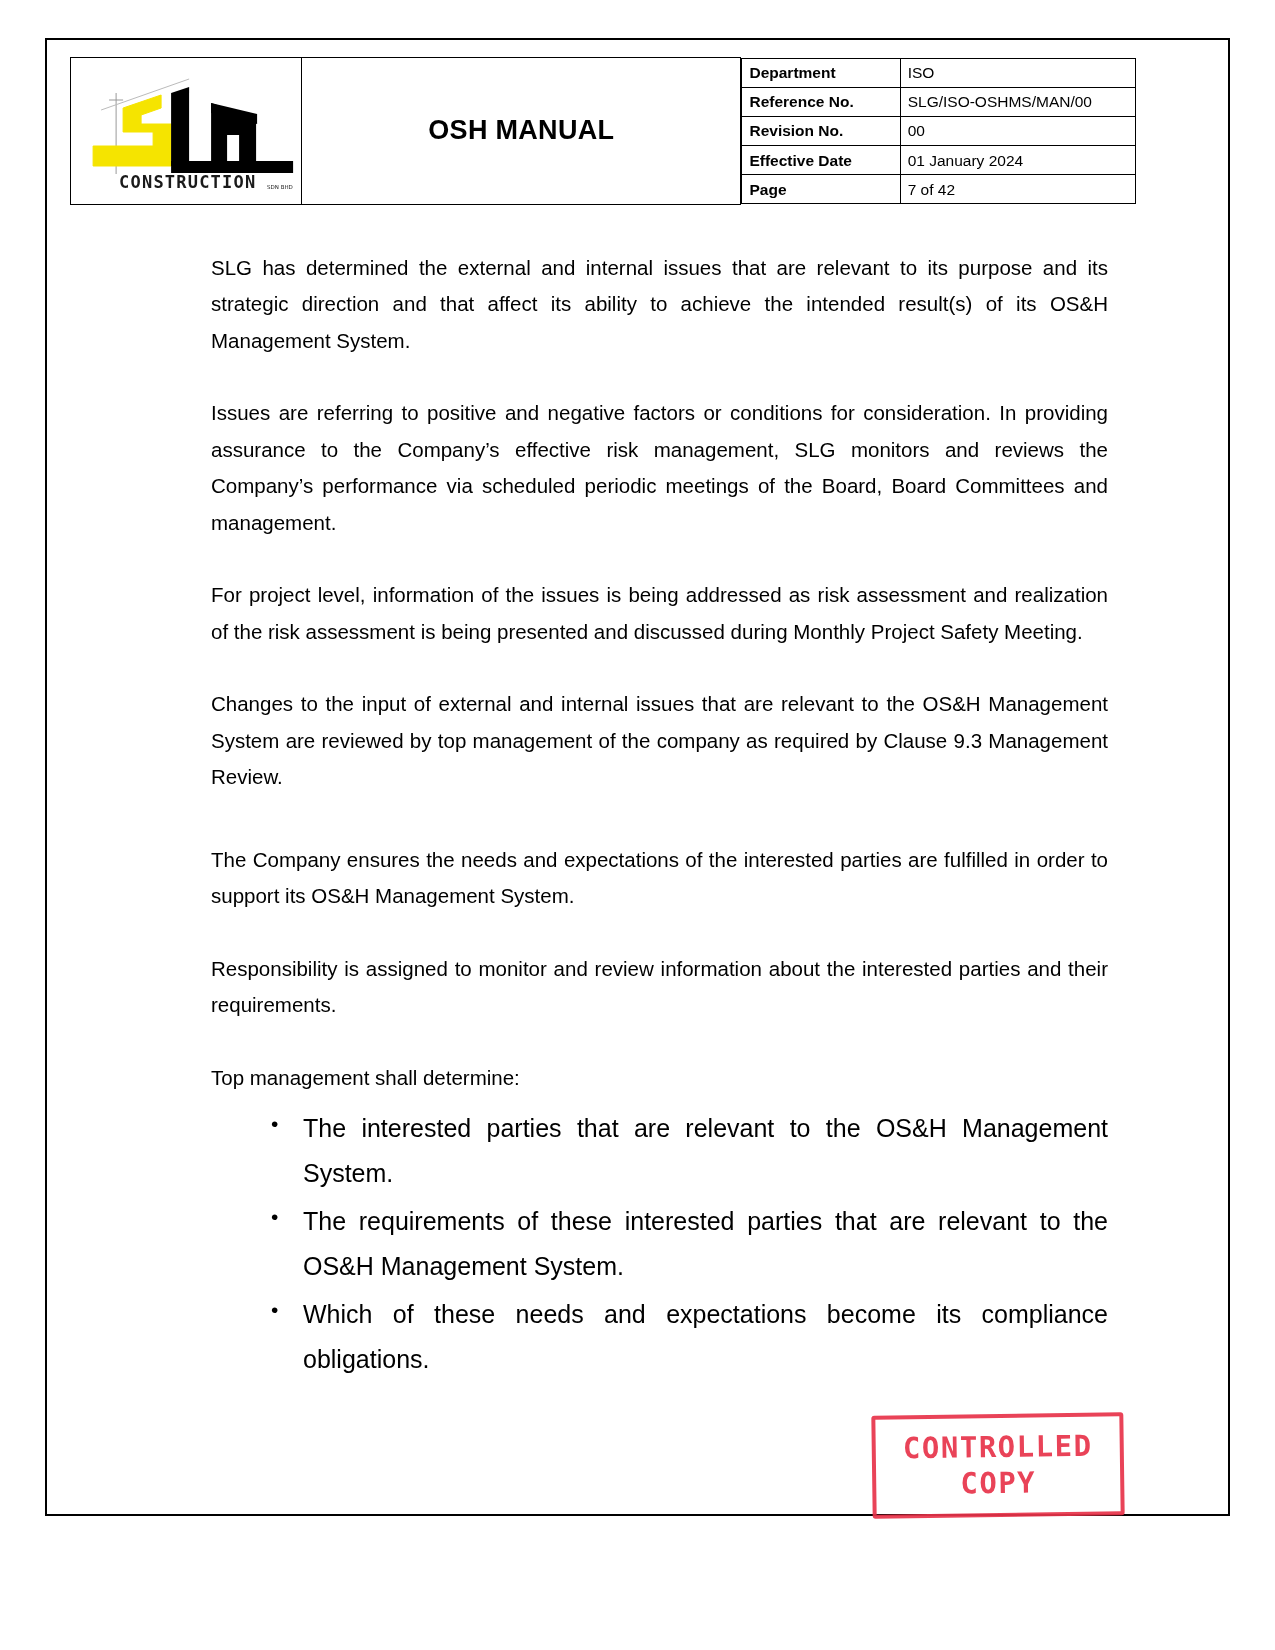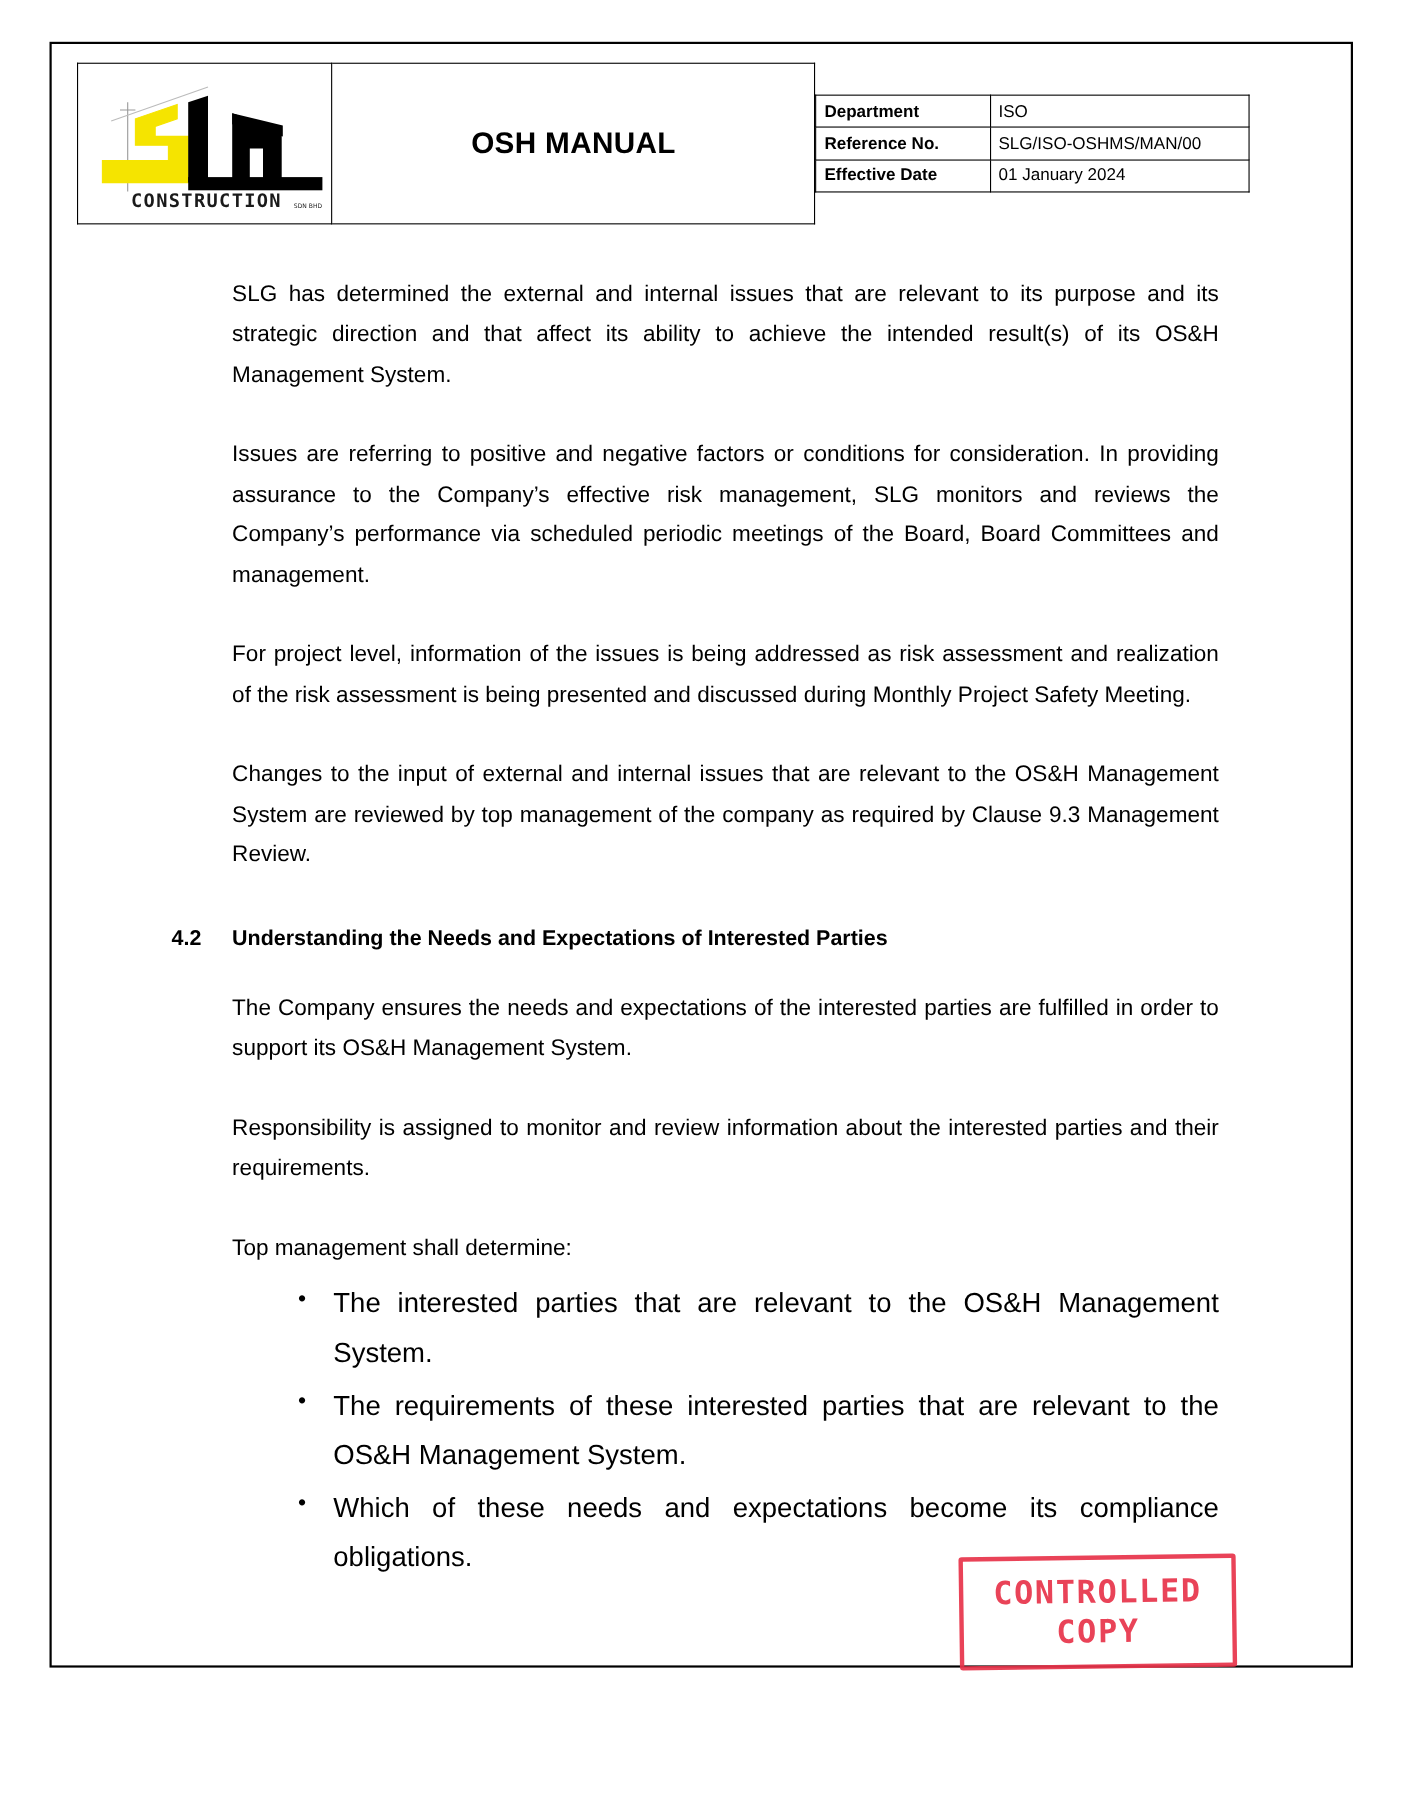--- a/index.html
+++ b/index.html
@@ -190,40 +190,44 @@
           <tbody>
                 <tr>
             <td class="meta-label">Department</td>
             <td class="meta-value">ISO</td>
           </tr>
           <tr>
             <td class="meta-label">Reference No.</td>
             <td class="meta-value">SLG/ISO-OSHMS/MAN/00</td>
           </tr>
           <tr>
+            <td class="meta-label">Revision No.</td>
+            <td class="meta-value">00</td>
+          </tr>
+          <tr>
             <td class="meta-label">Effective Date</td>
             <td class="meta-value">01 January 2024</td>
+          </tr>
+          <tr>
+            <td class="meta-label">Page</td>
+            <td class="meta-value">7 of 42</td>
           </tr>
         </tbody>
             </table>
       </td>
     </tr>
   </tbody>
     </table>
 
   <div class="body-area">
     <p class="para">SLG has determined the external and internal issues that are relevant to its purpose and its strategic direction and that affect its ability to achieve the intended result(s) of its OS&amp;H Management System.</p>
     <p class="para">Issues are referring to positive and negative factors or conditions for consideration. In providing assurance to the Company’s effective risk management, SLG monitors and reviews the Company’s performance via scheduled periodic meetings of the Board, Board Committees and management.</p>
     <p class="para">For project level, information of the issues is being addressed as risk assessment and realization of the risk assessment is being presented and discussed during Monthly Project Safety Meeting.</p>
     <p class="para last-block">Changes to the input of external and internal issues that are relevant to the OS&amp;H Management System are reviewed by top management of the company as required by Clause 9.3 Management Review.</p>
 
-    <div class="heading-row">
-      <span class="heading-num">4.2</span>
-      <span class="heading-text">Understanding the Needs and Expectations of Interested Parties</span>
-    </div>
 
     <p class="para">The Company ensures the needs and expectations of the interested parties are fulfilled in order to support its OS&amp;H Management System.</p>
     <p class="para">Responsibility is assigned to monitor and review information about the interested parties and their requirements.</p>
     <p class="para" style="margin-bottom:10px;">Top management shall determine:</p>
 
     <ul class="bullets">
       <li>The interested parties that are relevant to the OS&amp;H Management System.</li>
       <li>The requirements of these interested parties that are relevant to the OS&amp;H Management System.</li>
       <li>Which of these needs and expectations become its compliance obligations.</li>
     </ul>

